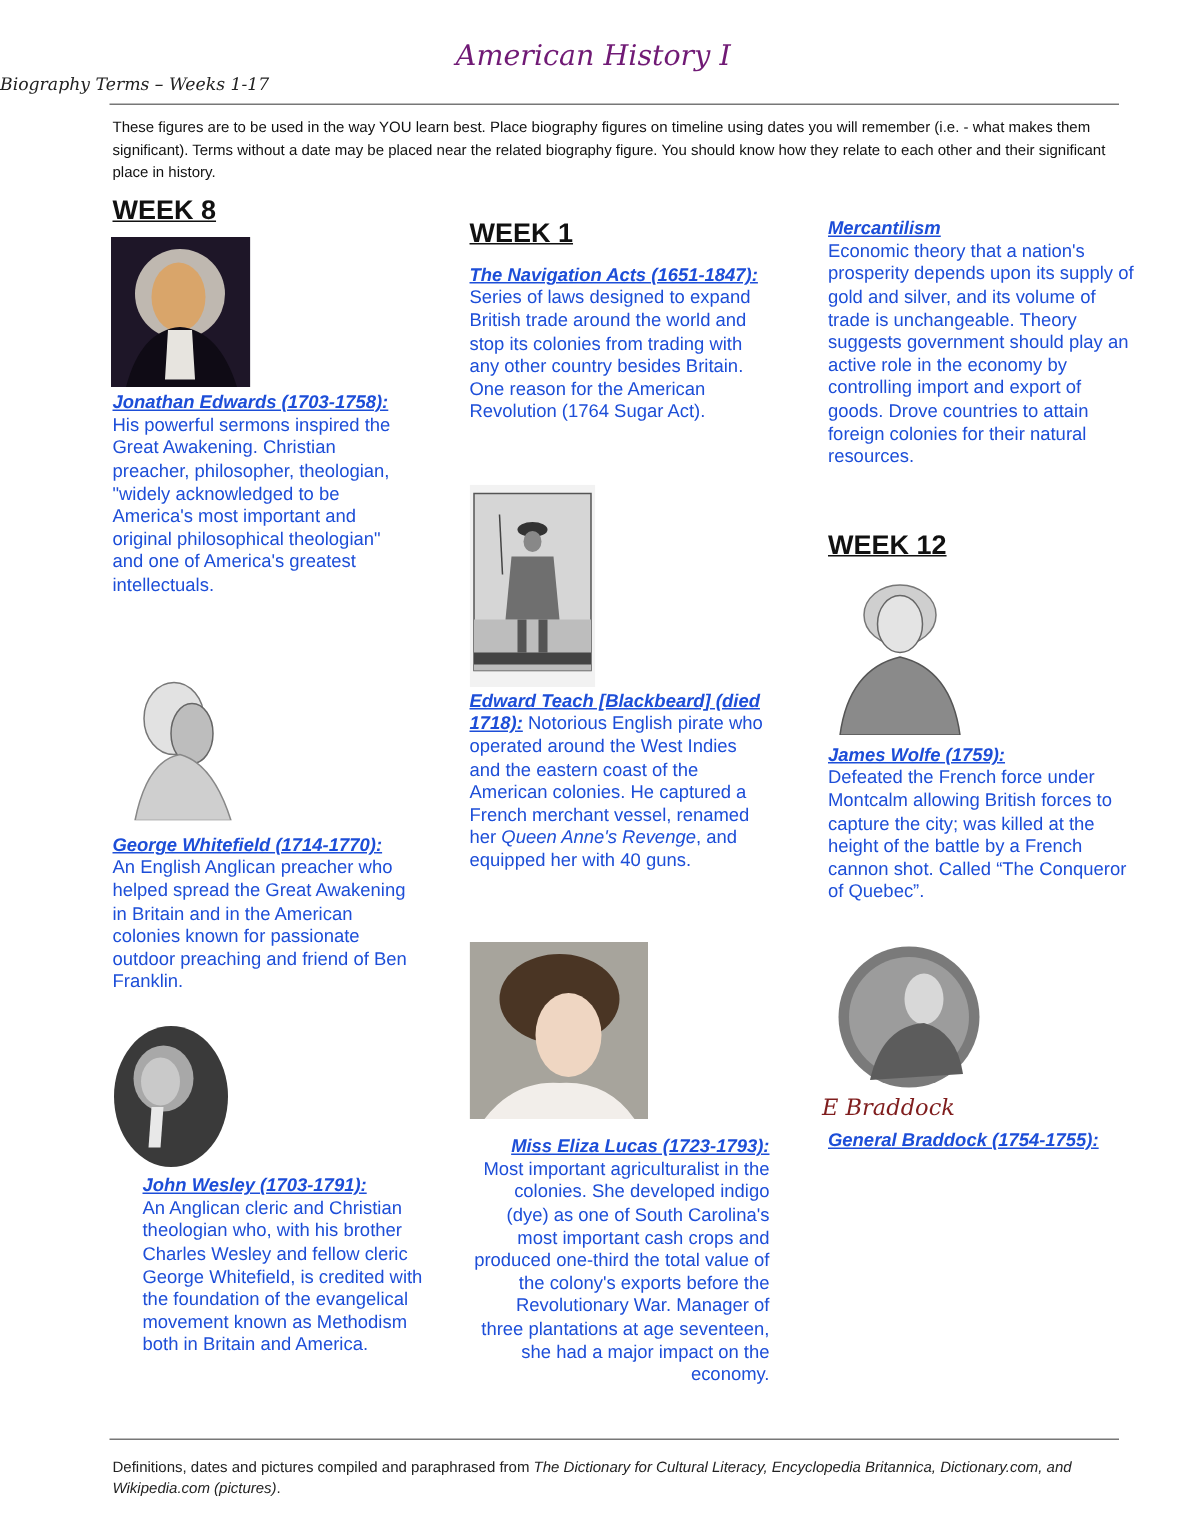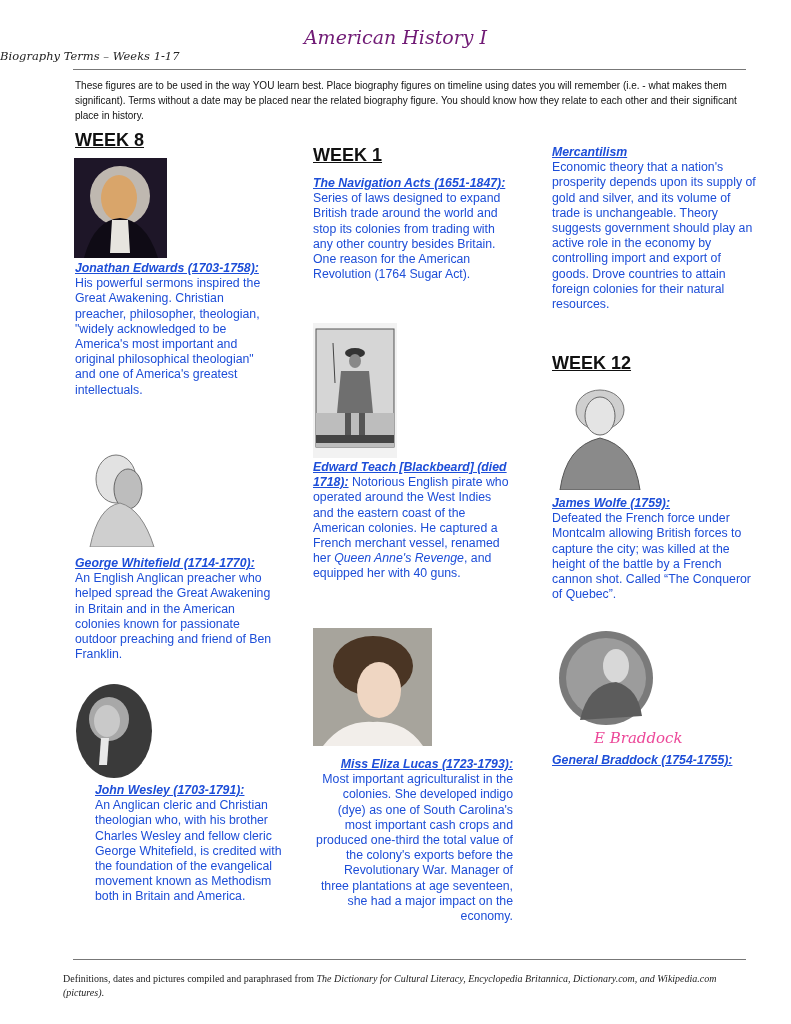--- a/index.html
+++ b/index.html
@@ -7,21 +7,21 @@
   .abs { position: absolute; }
   .title { left: 0; width: 791px; top: 26px; text-align: center; font-family: "DejaVu Serif", serif; font-style: italic; font-size: 19px; color: #701a75; }
   .subtitle { left: 0; width: 791px; top: 49px; text-align: left; font-family: "DejaVu Serif", serif; font-style: italic; font-size: 11.5px; color: #222; }
   .rule { left: 73px; width: 673px; height: 1px; background: #777; }
   .intro { left: 75px; top: 78px; width: 672px; font-family: "Liberation Sans", sans-serif; font-size: 10px; line-height: 15px; color: #111; }
   .week { font-family: "Liberation Sans", sans-serif; font-weight: bold; font-size: 18px; text-decoration: underline; color: #111; }
   .entry { font-family: "Liberation Sans", sans-serif; font-size: 12.3px; line-height: 15.2px; color: #1d4ed8; }
   .entry .head { font-weight: bold; font-style: italic; text-decoration: underline; }
   .entry em { font-style: italic; }
   .pic { overflow: hidden; }
-  .footer { left: 63px; top: 972px; width: 680px; font-family: Liberation Serif, serif; font-size: 10px; line-height: 13.5px; color: #222; }
+  .footer { left: 75px; top: 972px; width: 680px; font-family: Liberation Sans, sans-serif; font-size: 10px; line-height: 13.5px; color: #222; }
   .footer em { font-style: italic; }
 </style>
 </head>
 <body>
 
 <div class="abs title">American History I</div>
 <div class="abs subtitle">Biography Terms – Weeks 1-17</div>
 <div class="abs rule" style="top:69px"></div>
 <div class="abs intro">These figures are to be used in the way YOU learn best. Place biography figures on timeline using dates you will remember (i.e. - what makes them significant). Terms without a date may be placed near the related biography figure. You should know how they relate to each other and their significant place in history.</div>
 
@@ -125,21 +125,21 @@
 </div>
 
 <div class="abs pic" style="left:558px;top:630px;width:96px;height:96px;">
   <svg width="96" height="96" viewBox="0 0 96 96">
     <circle cx="48" cy="48" r="47" fill="#7a7a7a"></circle>
     <circle cx="48" cy="48" r="40" fill="#9c9c9c"></circle>
     <ellipse cx="58" cy="36" rx="13" ry="17" fill="#d8d8d8"></ellipse>
     <path d="M22 90 Q30 54 58 52 Q80 58 84 86 Z" fill="#5c5c5c"></path>
   </svg>
 </div>
-<div class="abs" style="left:594px;top:729px;font-family:'DejaVu Serif',serif;font-style:italic;font-size:15px;color:#ec4899;">E Braddock</div>
+<div class="abs" style="left:548px;top:729px;font-family:'DejaVu Serif',serif;font-style:italic;font-size:15px;color:#7f1d1d;">E Braddock</div>
 <div class="abs entry" style="left:552px;top:753px;width:210px;">
   <span class="head">General Braddock (1754-1755):</span><br>
 </div>
 
 <div class="abs rule" style="top:959px"></div>
 <div class="abs footer">
   <span>Definitions, dates and pictures compiled and paraphrased from </span><em>The Dictionary for Cultural Literacy, Encyclopedia Britannica, Dictionary.com, and Wikipedia.com (pictures)</em><span>.</span>
 </div>
 
 </body></html>

